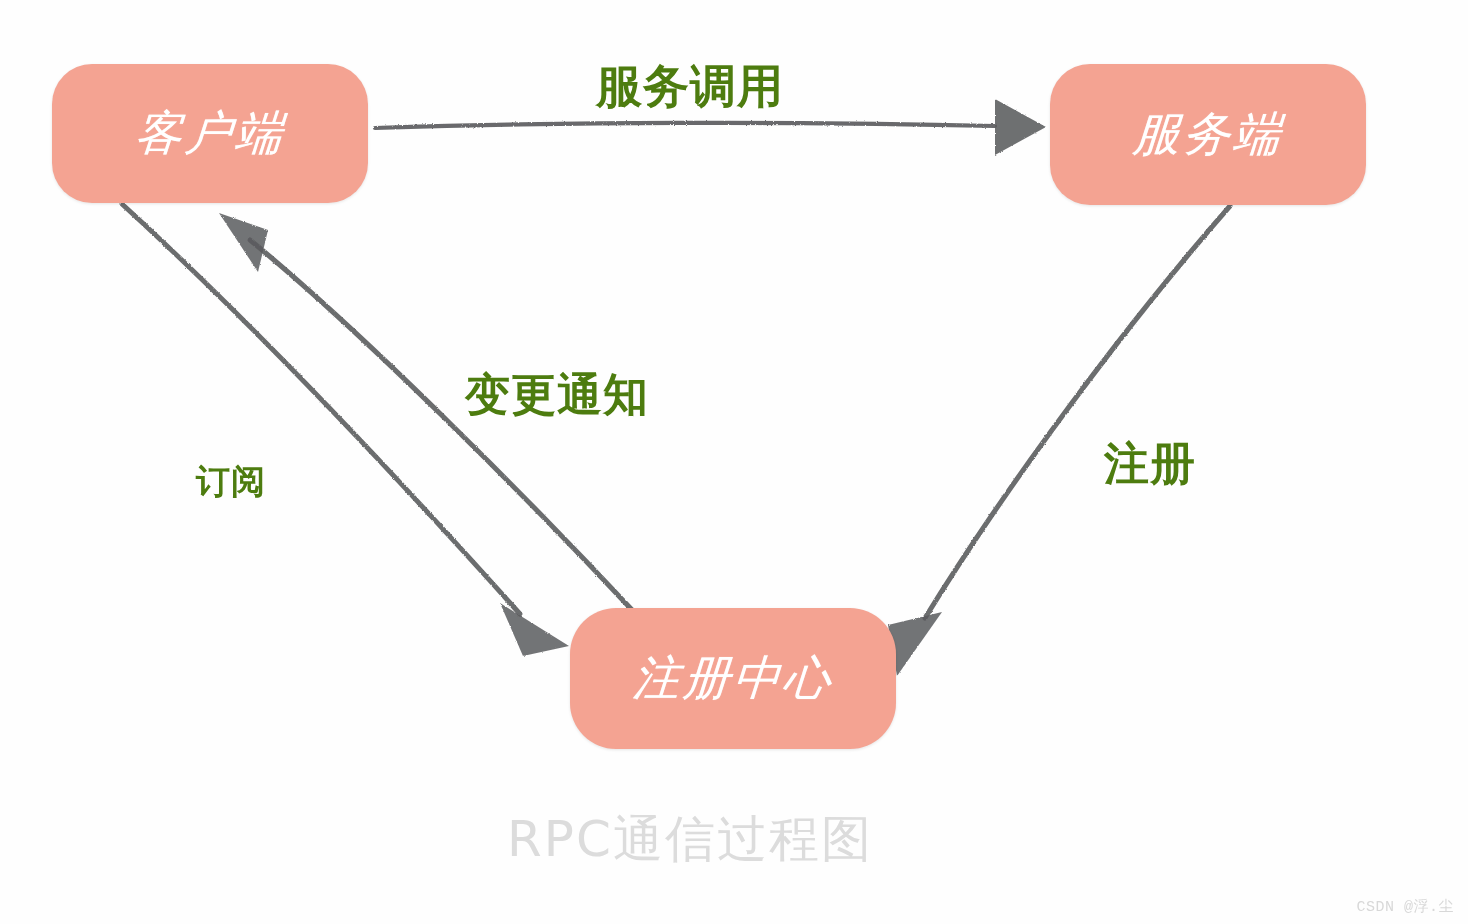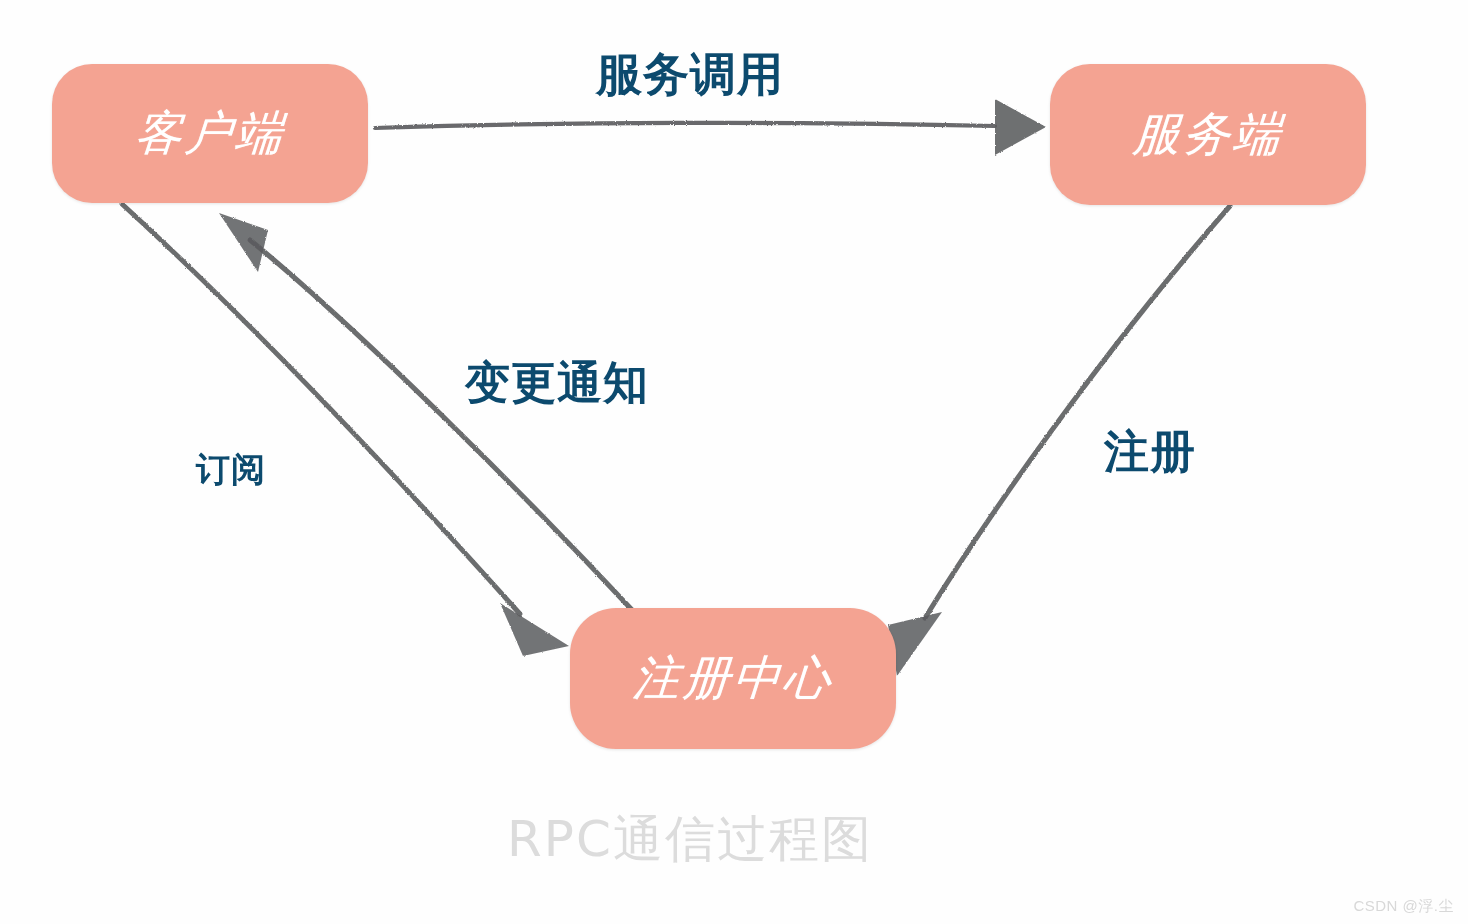--- a/index.html
+++ b/index.html
@@ -43,26 +43,27 @@
     transform: skewX(-4deg);
     white-space: nowrap;
     text-shadow: 0 0 1px rgba(255,255,255,0.6);
   }
   #node-client { left: 52px; top: 64px; width: 316px; height: 139px; }
   #node-server { left: 1050px; top: 64px; width: 316px; height: 141px; }
   #node-registry { left: 570px; top: 608px; width: 326px; height: 141px; border-radius: 46px; }
 
   .edge-label {
     position: absolute;
-    color: #0c4a6e;
+    color: #4d7c0f;
     font-family: "DejaVu Serif", serif;
     font-size: 46px;
     font-weight: 600;
     white-space: nowrap;
     letter-spacing: 1px;
+    margin-top: 12px;
   }
   #label-service-call { left: 596px; top: 44px; }
   #label-change-notify { left: 465px; top: 353px; font-size: 45px; }
   #label-subscribe { left: 196px; top: 447px; font-size: 34px; }
   #label-register { left: 1104px; top: 422px; font-size: 45px; }
 
   #diagram-caption {
     position: absolute;
     left: 0;
     top: 806px;
@@ -72,21 +73,21 @@
     font-family: "DejaVu Sans", sans-serif;
     font-size: 50px;
     letter-spacing: 2px;
     white-space: nowrap;
   }
   #watermark {
     position: absolute;
     right: 14px;
     bottom: 8px;
     color: #d8d8d8;
-    font-family: Liberation Sans, sans-serif;
+    font-family: Liberation Mono, monospace;
     font-size: 15px;
     letter-spacing: 0.5px;
     white-space: nowrap;
   }
 </style>
 </head>
 <body>
 
 <div id="canvas">
 

